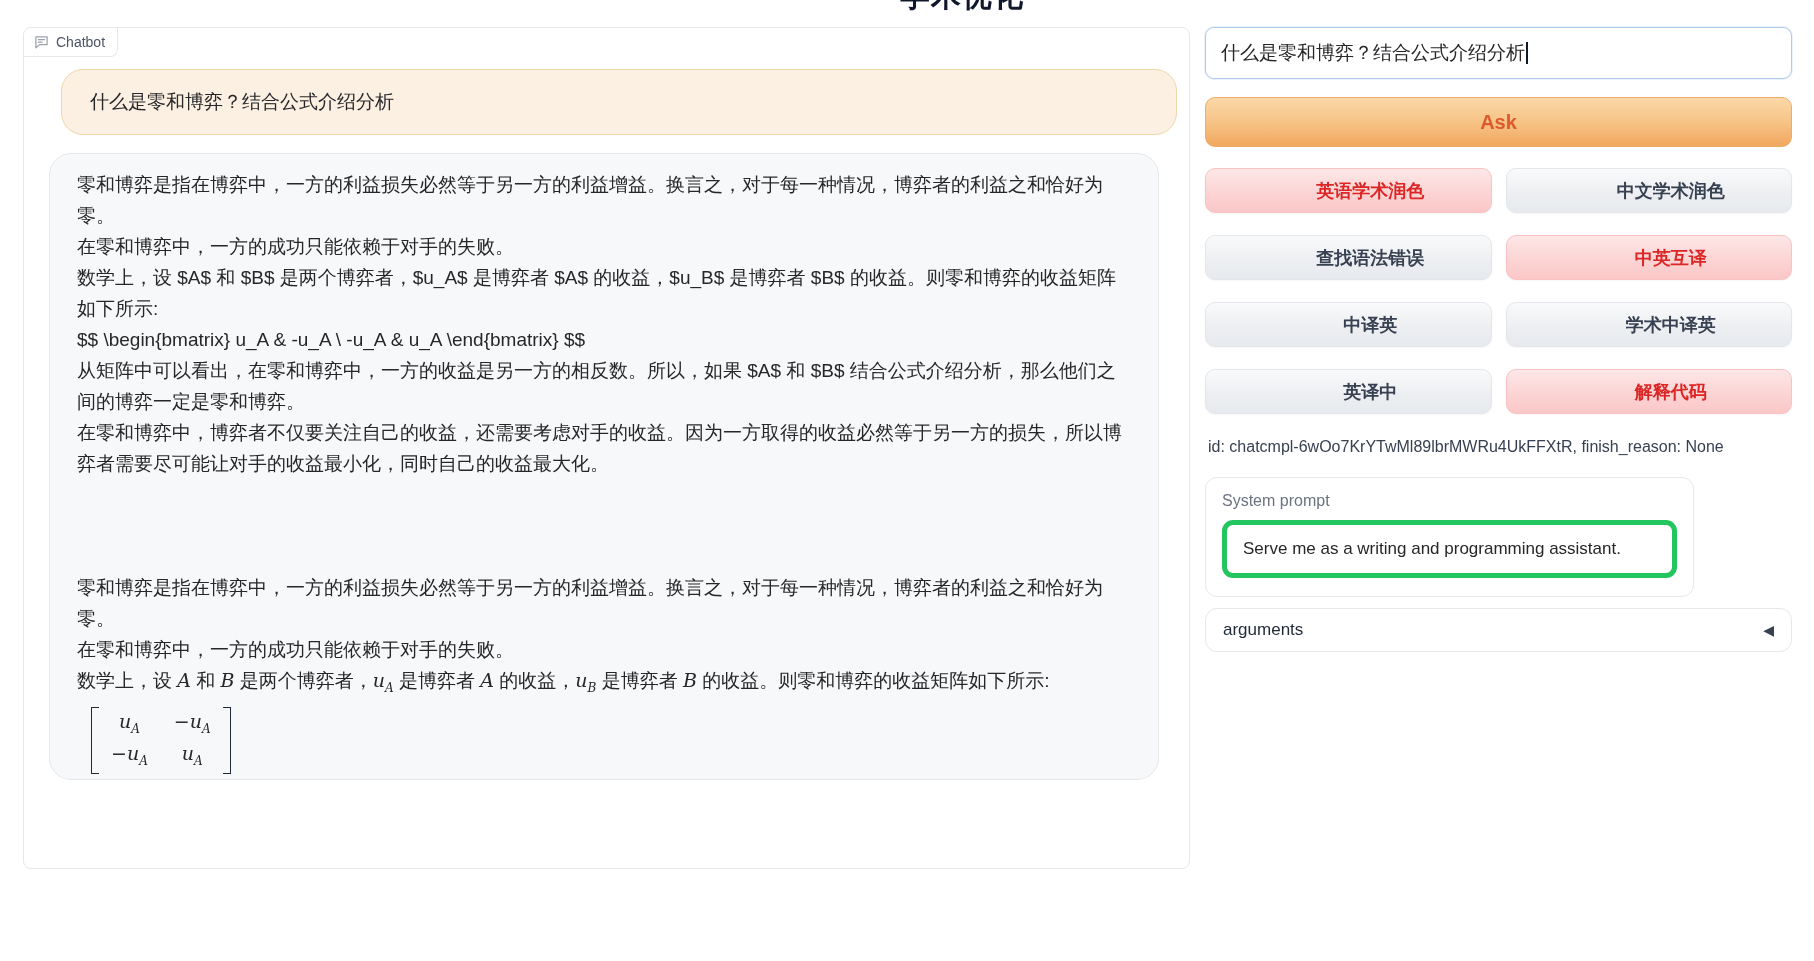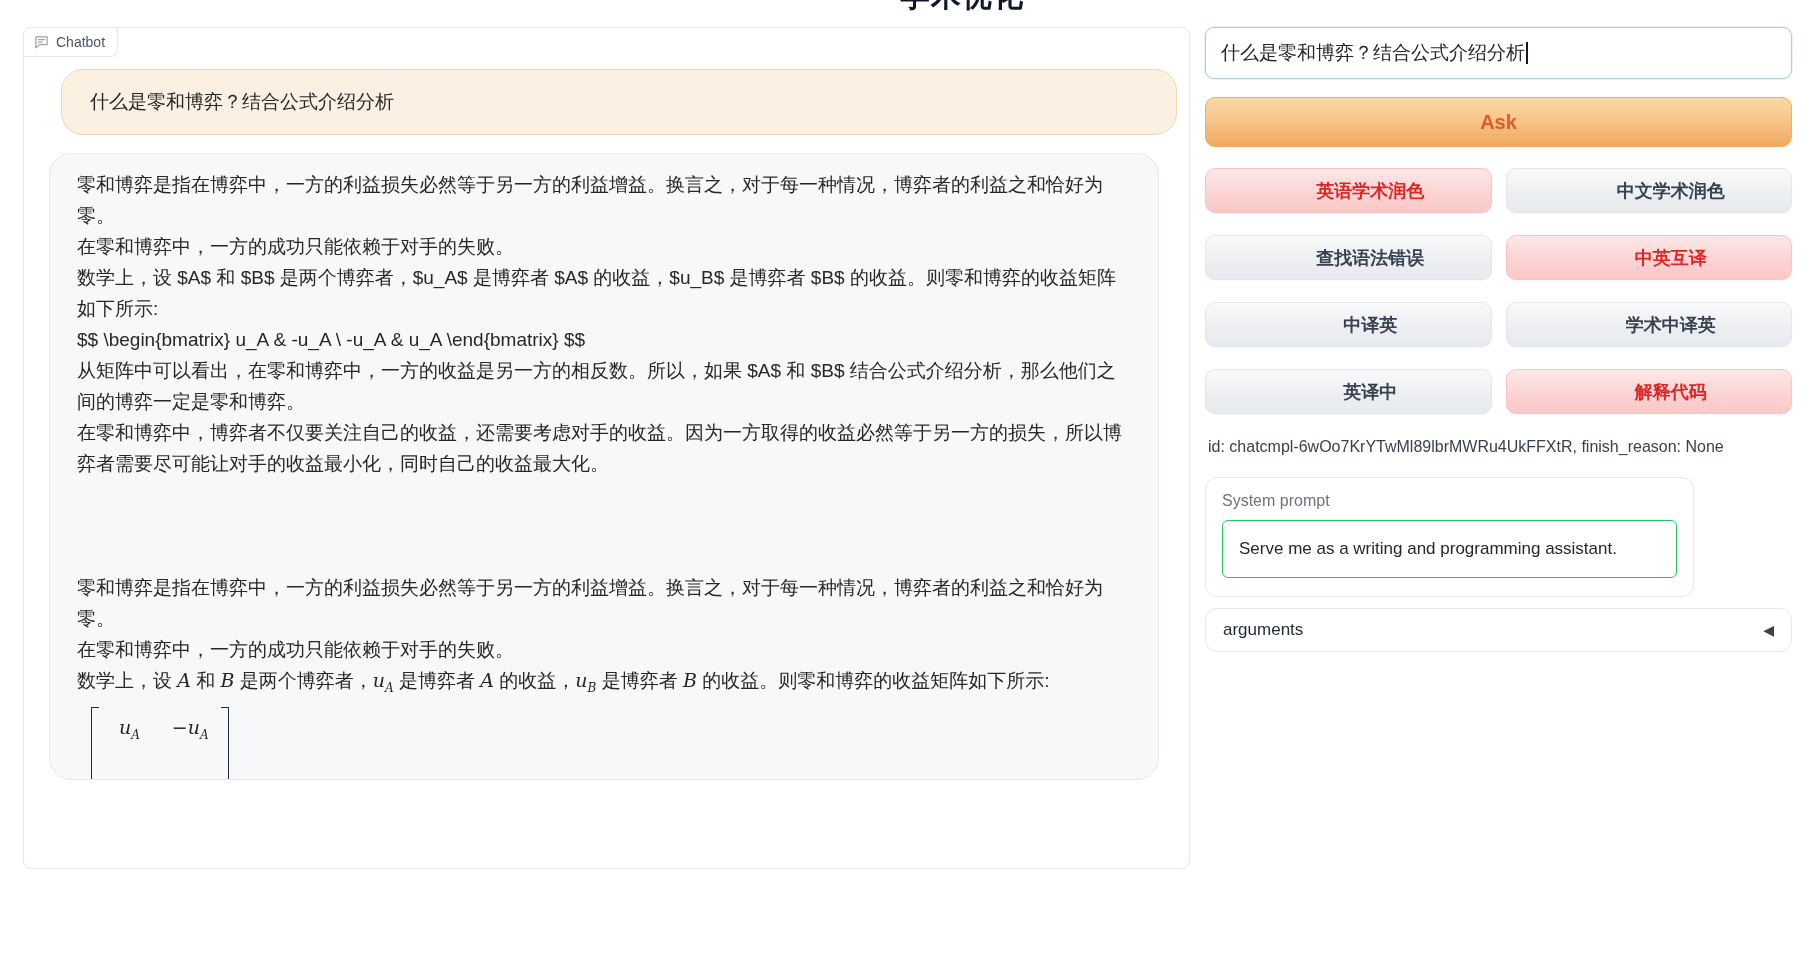--- a/index.html
+++ b/index.html
@@ -31,21 +31,21 @@
   
   .mi { font-family:"DejaVu Serif","Liberation Serif",serif; font-style:italic; }
   .mi sub { font-size:12px; font-style:italic; }
 
   
   .bmatrix { display:inline-flex; align-items:stretch; margin:3px 0 2px 14px; }
   .bracket { width:8px; }
   .bracket.l { border:1.8px solid #1f2937; border-right:none; }
   .bracket.r { border:1.8px solid #1f2937; border-left:none; }
   .mgrid { display:inline-grid; grid-template-columns:auto auto; column-gap:26px; row-gap:0px;
-    padding:2px 12px; align-items:center; justify-items:center; font-size:19px; line-height:36px;gap:24px; }
+    padding:2px 12px; align-items:center; justify-items:center; font-size:19px; line-height:24px; }
 
   
   .rcol { position:absolute; left:1205px; top:0; width:587px; }
   .textbox { background:#ffffff; border:1px solid #aecbeb; border-radius:9px;
     box-shadow:0 0 0 1px rgba(174,203,235,.25); font-size:19px; color:#27272a;
     display:flex; align-items:center; padding:0 15px; }
   #question-box { position:absolute; top:27px; left:0; width:587px; height:52px; }
   .caret { display:inline-block; width:2px; height:22px; background:#111827; margin-left:1px; vertical-align:-4px; }
 
   .ask-btn { position:absolute; top:97px; left:0; width:587px; height:50px;
@@ -58,21 +58,21 @@
   .qa { height:45px; border-radius:10px; font-family:inherit; font-size:18px; font-weight:700; cursor:pointer;
     box-shadow:0 1px 2px rgba(0,0,0,.04);padding-left:44px; }
   .qa.gray { background:linear-gradient(180deg,#f9fafb 0%,#eceef1 60%,#e7eaee 100%); border:1px solid #e3e6ea; color:#374151; }
   .qa.red  { background:linear-gradient(180deg,#fde7e7 0%,#fcd4d4 55%,#fbc7c7 100%); border:1px solid #fac2c2; color:#dc2626; }
 
   .status-line { position:absolute; top:438px; left:3px; font-size:16px; color:#374151; }
 
   .sys-group { position:absolute; top:477px; left:0; width:489px; height:120px;
     background:#ffffff; border:1px solid #e5e7eb; border-radius:12px; padding:14px 16px; }
   .sys-label { font-size:16px; color:#6b7280; }
-  .sys-box { margin-top:10px; height:58px; border:1px solid #22c55e; border-radius:6px;
+  .sys-box { margin-top:10px; height:58px; border:5px solid #22c55e; border-radius:11px;
     display:flex; align-items:center; padding:0 16px; font-size:17px; color:#27272a; box-shadow:none; }
 
   .accordion { position:absolute; top:608px; left:0; width:587px; height:44px;
     background:#ffffff; border:1px solid #e5e7eb; border-radius:12px;
     display:flex; align-items:center; justify-content:space-between; padding:0 17px; cursor:pointer; }
   .acc-label { font-size:17px; color:#1f2937; }
   .acc-tri { font-size:14px; color:#374151; line-height:1; }
 </style>
 </head>
 <body>

